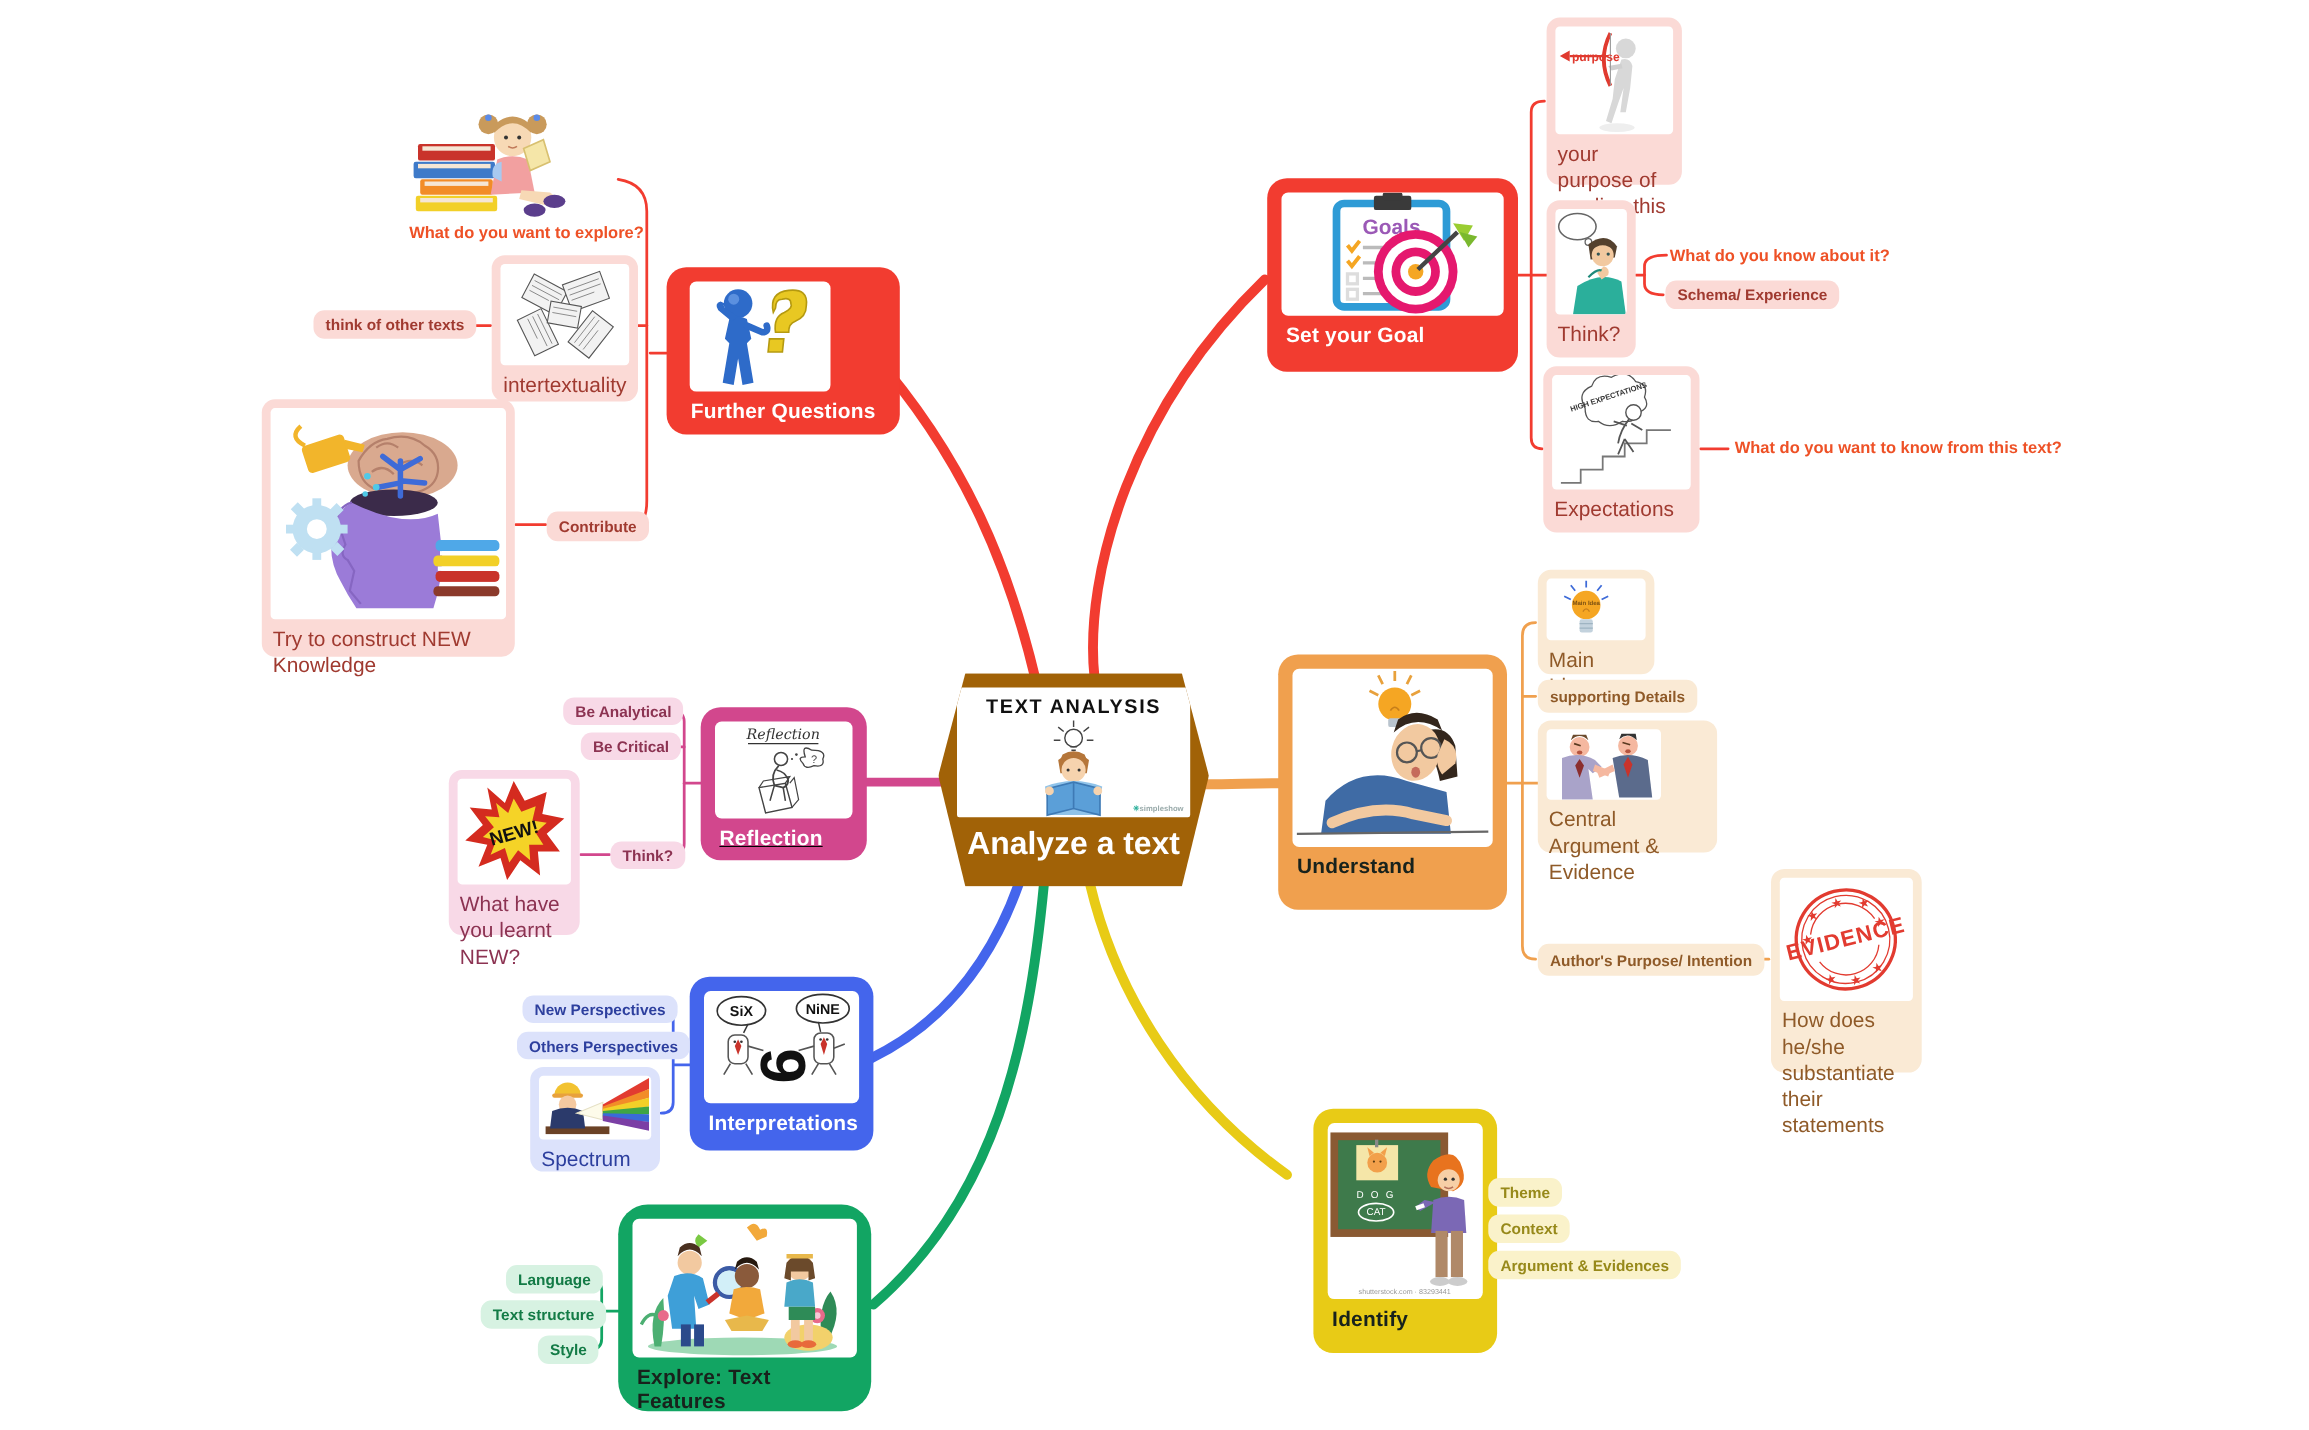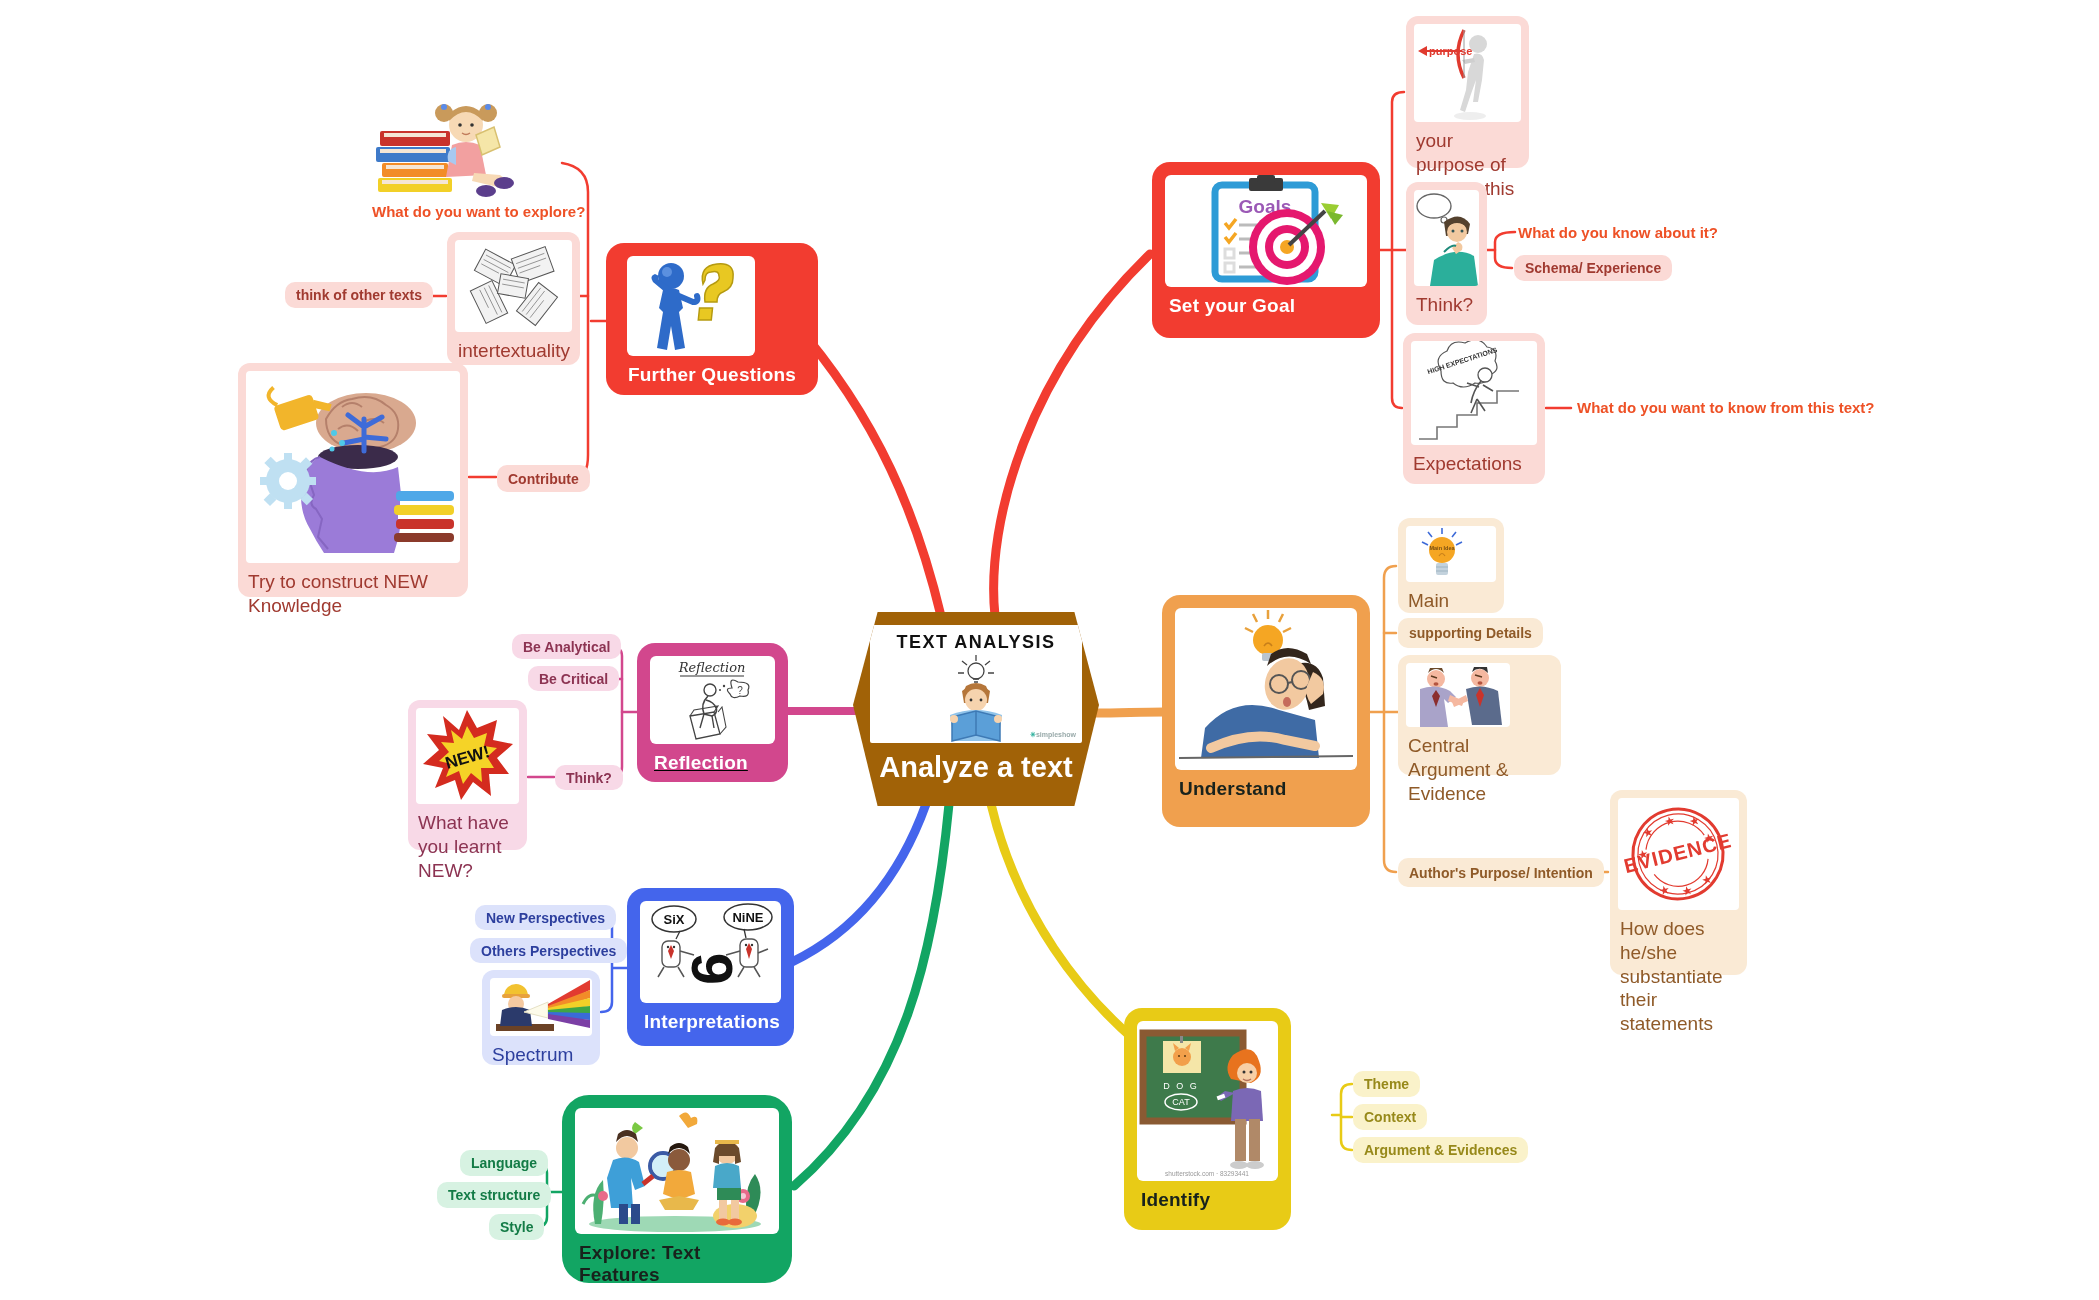--- a/index.html
+++ b/index.html
@@ -317,21 +317,21 @@
           <text x="38" y="92">★</text>
               <text x="60" y="98">★</text>
               <text x="82" y="92">★</text>
         </g>
       </g>
     </svg>
   </div>
   <div class="pc-label">How does he/she substantiate their statements</div>
 </div>
 
-<div class="node main-card yellow-bg" style="left:1124px;top:1008px;width:167px;height:222px;">
+<div class="node main-card yellow-bg" style="left:1194px;top:1008px;width:167px;height:222px;">
   <div class="mc-img" style="height:160px;">
     <svg width="141" height="160" viewBox="0 0 141 160">
       <rect x="6" y="12" width="100" height="88" fill="#3E7A4B" stroke="#8A5A33" stroke-width="7"></rect>
       <rect x="26" y="20" width="38" height="32" fill="#F5E6A8"></rect>
       <rect x="43" y="15" width="3" height="7" fill="#888"></rect>
       <circle cx="45" cy="36" r="9" fill="#F2A04B"></circle>
       <polygon points="38,30 36,22 42,27" fill="#F2A04B"></polygon>
           <polygon points="52,30 54,22 48,27" fill="#F2A04B"></polygon>
       <circle cx="42" cy="35" r="1" fill="#5a3a10"></circle>
           <circle cx="48" cy="35" r="1" fill="#5a3a10"></circle>
@@ -557,21 +557,21 @@
               <rect x="64" y="52" width="36" height="24"></rect>
               <path d="M67 57 h30 M67 62 h30 M67 67 h22" stroke="#888" stroke-width=".8"></path>
             </g>
         <g transform="rotate(10 58 46)">
               <rect x="44" y="36" width="28" height="20"></rect>
               <path d="M47 41 h22 M47 46 h22" stroke="#888" stroke-width=".8"></path>
             </g>
       </g>
     </svg>
   </div>
-  <div class="pc-label" style="text-align:right;">intertextuality</div>
+  <div class="pc-label" style="text-align:center;">intertextuality</div>
 </div>
 
 <div class="node pill red-lt" style="left:497px;top:465px;height:27px;">Contribute</div>
 
 <div class="node photocard red-lt" style="left:238px;top:363px;width:230px;height:234px;">
   <div class="pc-img checker" style="height:192px;">
     <svg width="214" height="192" viewBox="0 0 214 192">
       <ellipse cx="120" cy="52" rx="50" ry="30" fill="#D9A98F"></ellipse>
       <path d="M80 48 q10 -18 26 -20 q20 -6 34 6 q14 8 12 24 q-2 14 -18 18 q-20 6 -38 -2 q-16 -6 -16 -26 z" fill="none" stroke="#B5806B" stroke-width="2"></path>
       <path d="M96 36 q10 -8 20 0 M116 52 q12 -8 22 0 M92 58 q10 -8 20 2" stroke="#B5806B" stroke-width="2" fill="none"></path>

